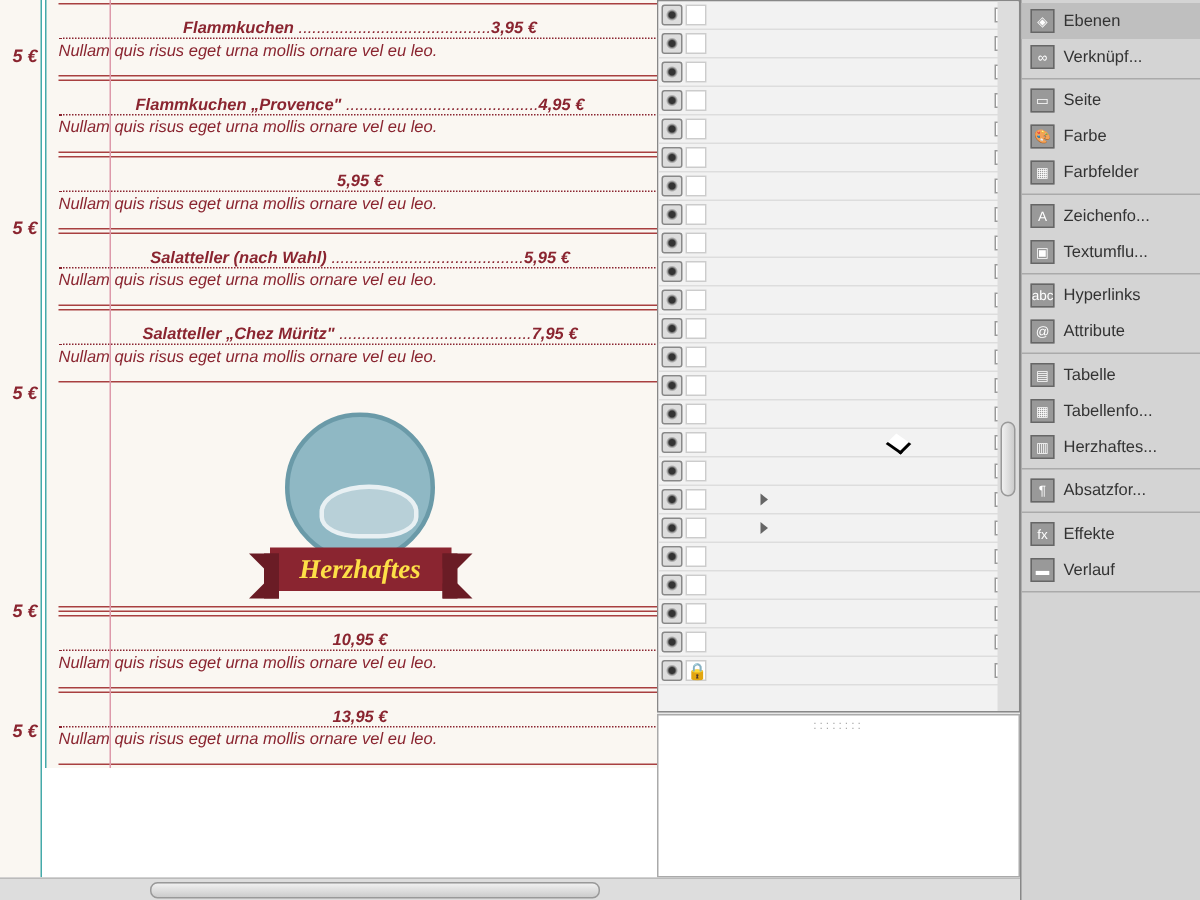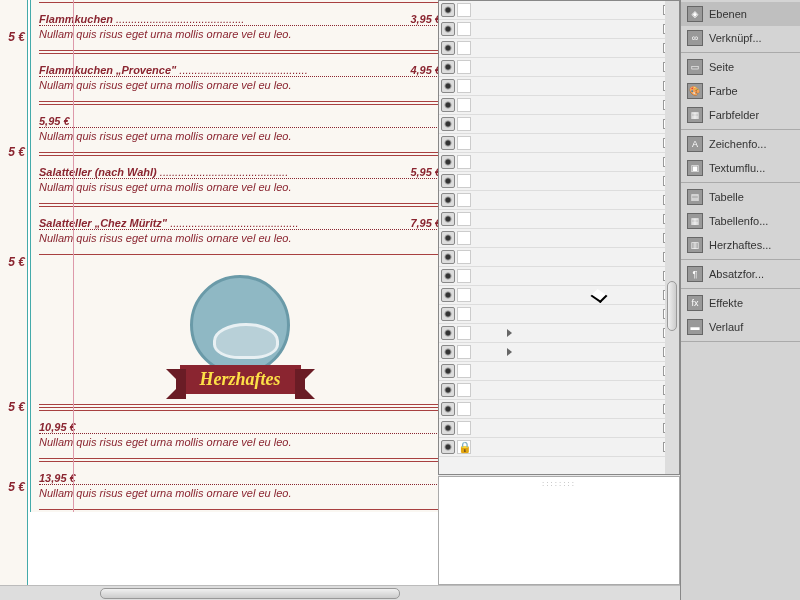--- a/index.html
+++ b/index.html
@@ -1,21 +1,21 @@
 <!DOCTYPE html>
 <html><head>
 <meta charset="utf-8">
 <style>
 *{box-sizing:border-box;margin:0;padding:0;font-family:Tahoma,Arial,sans-serif;font-size:11px}
 body{width:800px;height:600px;overflow:hidden;background:#e8e8e8;position:relative}
 .canvas-area{position:absolute;left:0;top:0;width:438px;height:585px;background:#fff;overflow:hidden}
 .page{position:absolute;left:30px;top:0;width:420px;background:#faf7f2;border-left:1px solid #4aa;border-right:1px solid #4aa}
 .margin-line{position:absolute;background:#d9a;width:1px;top:0;bottom:0}
 .menu-item{padding:2px 8px;margin:8px 0}
-.menu-title{color:#8a2530;font-style:italic;font-weight:bold;font-size:13px;border-bottom:1px dotted #8a2530;display:flex;justify-content:space-between}
+.menu-title{color:#8a2530;font-style:italic;font-weight:bold;font-size:13px;border-bottom:1px dotted #8a2530;display:flex;justify-content:center}
 .menu-price{color:#8a2530;font-weight:bold;font-style:italic}
 .menu-desc{color:#8a2530;font-style:italic;font-size:11px;margin-top:2px}
 hr.red{border:none;border-top:1px solid #a84040;margin:2px 8px}
 .badge{text-align:center;margin:20px 0 10px}
 .circle{width:100px;height:100px;background:#8fb8c4;border-radius:50%;margin:0 auto;position:relative;border:3px solid #6a9aa8}
 .circle::after{content:"";position:absolute;left:20px;top:45px;width:60px;height:30px;border:3px solid #e8f0f3;border-radius:50% 50% 40% 40%;background:#b8d0d8}
 .ribbon{background:#8a2530;color:#fde047;font-weight:bold;font-size:18px;font-style:italic;padding:4px 20px;display:inline-block;margin-top:-10px;position:relative;font-family:Georgia,serif}
 .ribbon::before,.ribbon::after{content:"";position:absolute;top:4px;border:10px solid #6a1c25;width:0;height:10px}
 .ribbon::before{left:-14px;border-left-color:transparent}
 .ribbon::after{right:-14px;border-right-color:transparent}
@@ -346,20 +346,30 @@
         <span class="panel-icon">A</span>
         <span>Zeichenfo...</span>
       </div>
       <div class="panel-btn">
         <span class="panel-icon">▣</span>
         <span>Textumflu...</span>
       </div>
     </div>
     <div class="panel-group">
       <div class="panel-btn">
+        <span class="panel-icon">abc</span>
+        <span>Hyperlinks</span>
+      </div>
+      <div class="panel-btn">
+        <span class="panel-icon">@</span>
+        <span>Attribute</span>
+      </div>
+    </div>
+    <div class="panel-group">
+      <div class="panel-btn">
         <span class="panel-icon">▤</span>
         <span>Tabelle</span>
       </div>
       <div class="panel-btn">
         <span class="panel-icon">▦</span>
         <span>Tabellenfo...</span>
       </div>
       <div class="panel-btn">
         <span class="panel-icon">▥</span>
         <span>Herzhaftes...</span>

